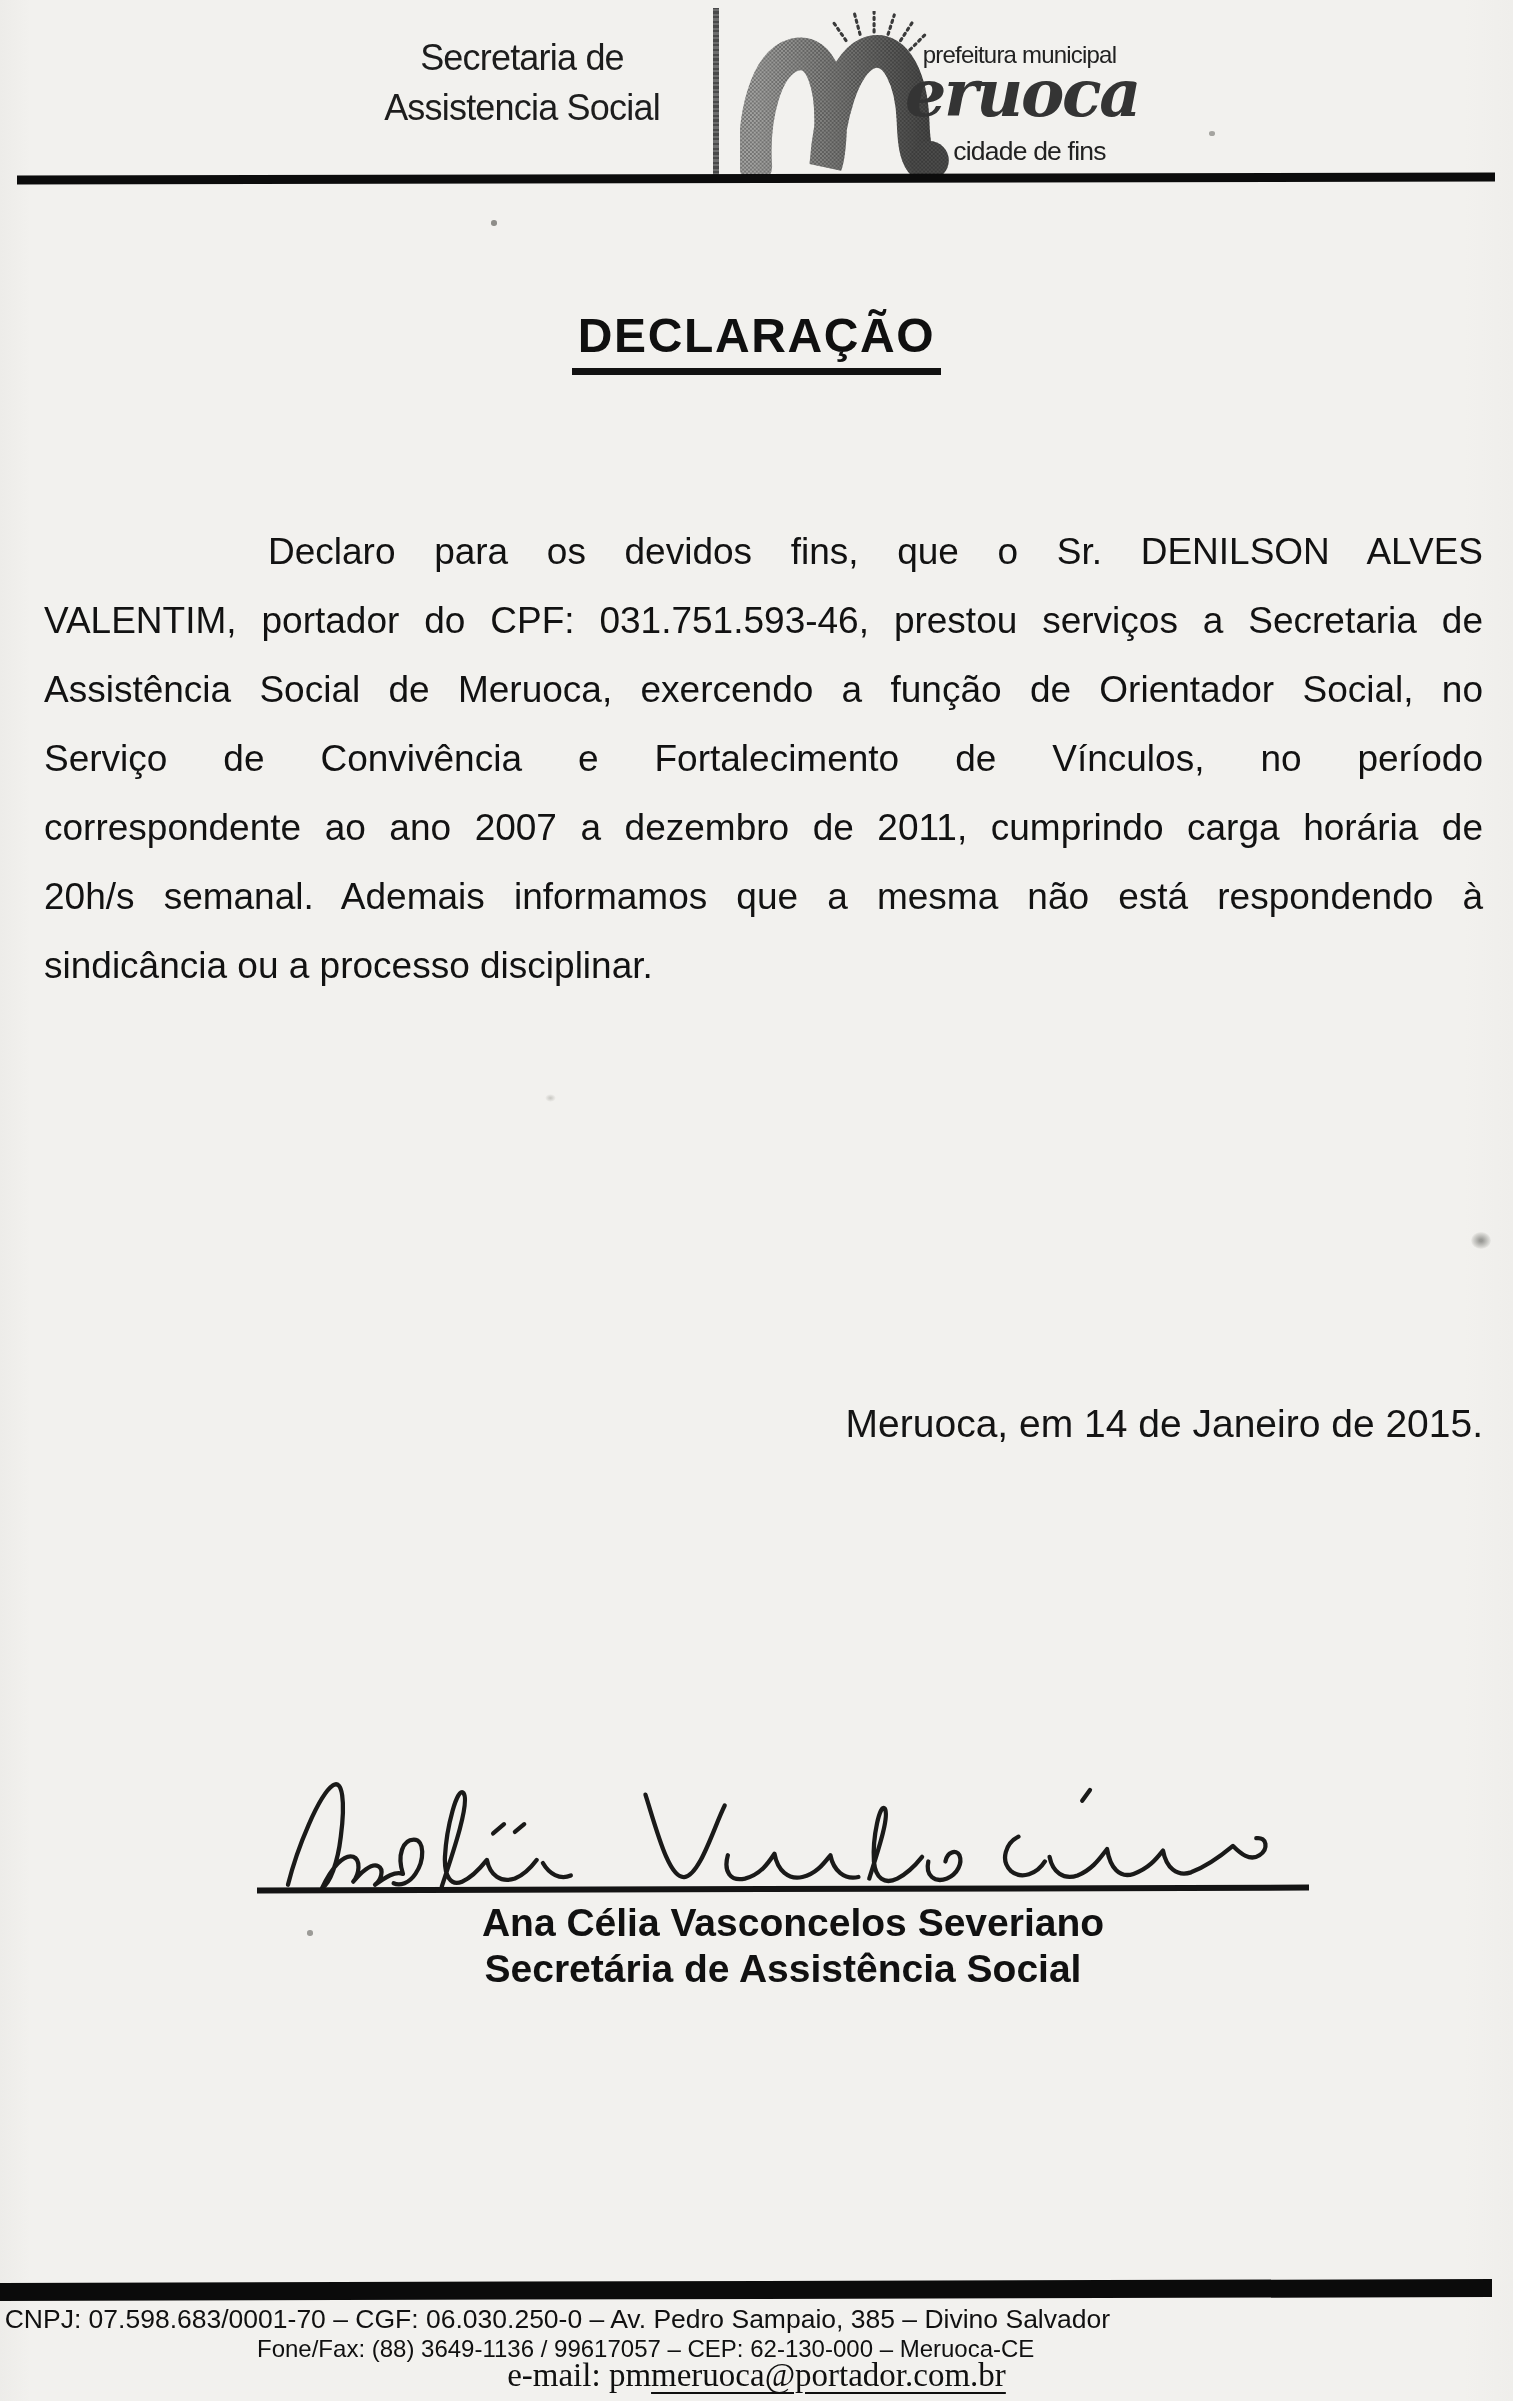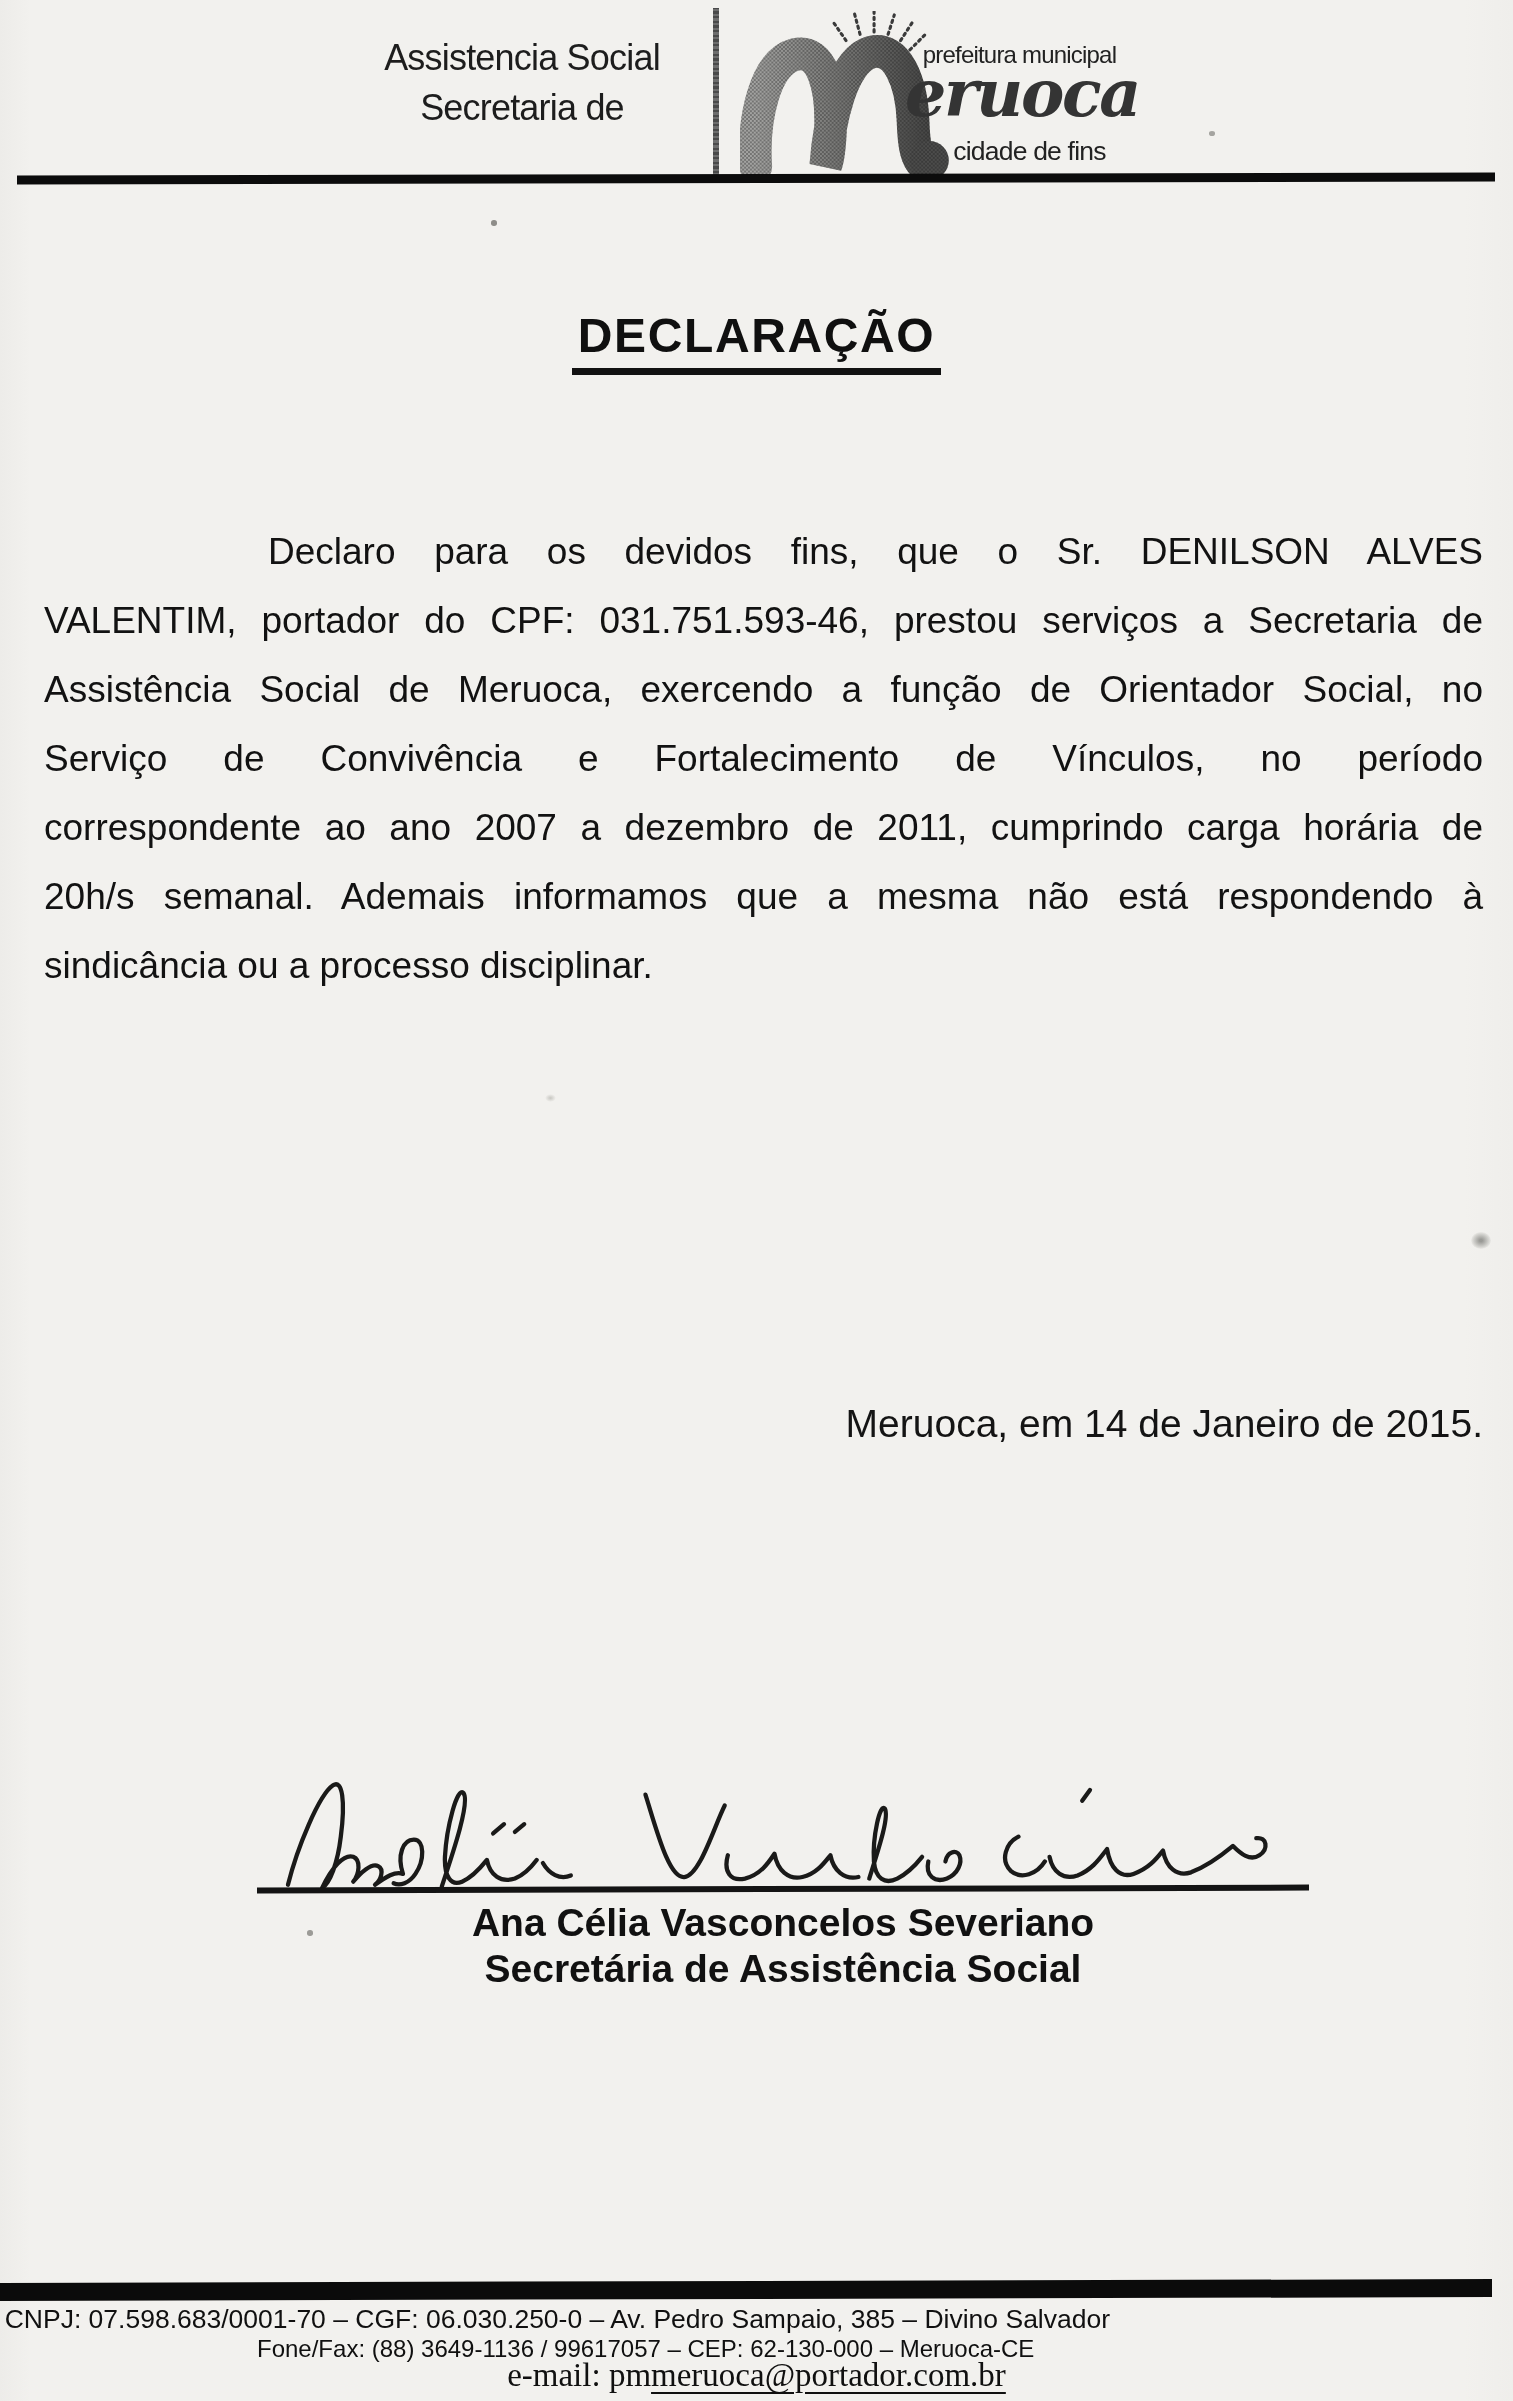--- a/index.html
+++ b/index.html
@@ -77,21 +77,21 @@
     text-align:right;font-size:39px;color:#141414;
   }
 
   
   .sig-svg{position:absolute;left:257px;top:1762px;}
   .sig-line{
     position:absolute;left:257px;top:1886px;width:1052px;height:5.5px;
     background:#141414;transform:rotate(-0.15deg);
   }
   .sig-name{
-    position:absolute;left:257px;top:1901px;width:1052px;
+    position:absolute;left:267px;top:1901px;width:1052px;
     text-align:center;font-weight:bold;font-size:39px;color:#111;
   }
   .sig-role{
     position:absolute;left:257px;top:1947px;width:1052px;
     text-align:center;font-weight:bold;font-size:39px;color:#111;
   }
 
   
   .footer-rule{
     position:absolute;left:0;top:2281px;width:1492px;height:18px;
@@ -124,22 +124,22 @@
   .speck.s3{left:491px;top:220px;width:5.5px;height:5.5px;background:#8e8d89;}
   .speck.s4{left:1209px;top:131px;width:6.2px;height:4.7px;background:#a5a4a0;}
   .speck.s5{left:307px;top:1930px;width:5.5px;height:5.5px;background:#9c9b97;}
 </style>
 </head>
 <body>
 
 <div class="page" style="background-color: rgb(242, 241, 238); color: rgb(20, 20, 20);">
 
   <div class="org-block">
+    <div>Secretaria de</div>
     <div>Assistencia Social</div>
-    <div>Secretaria de</div>
   </div>
 
   <div class="header-divider"></div>
 
   <div class="logo">
     <svg class="logo-m" width="209" height="165" viewBox="0 0 268 212" aria-hidden="true">
       <defs>
         <linearGradient id="mgrad" x1="0" y1="0" x2="1" y2="0">
           <stop offset="0" stop-color="#a3a3a1"></stop>
           <stop offset="0.45" stop-color="#7c7c7a"></stop>

